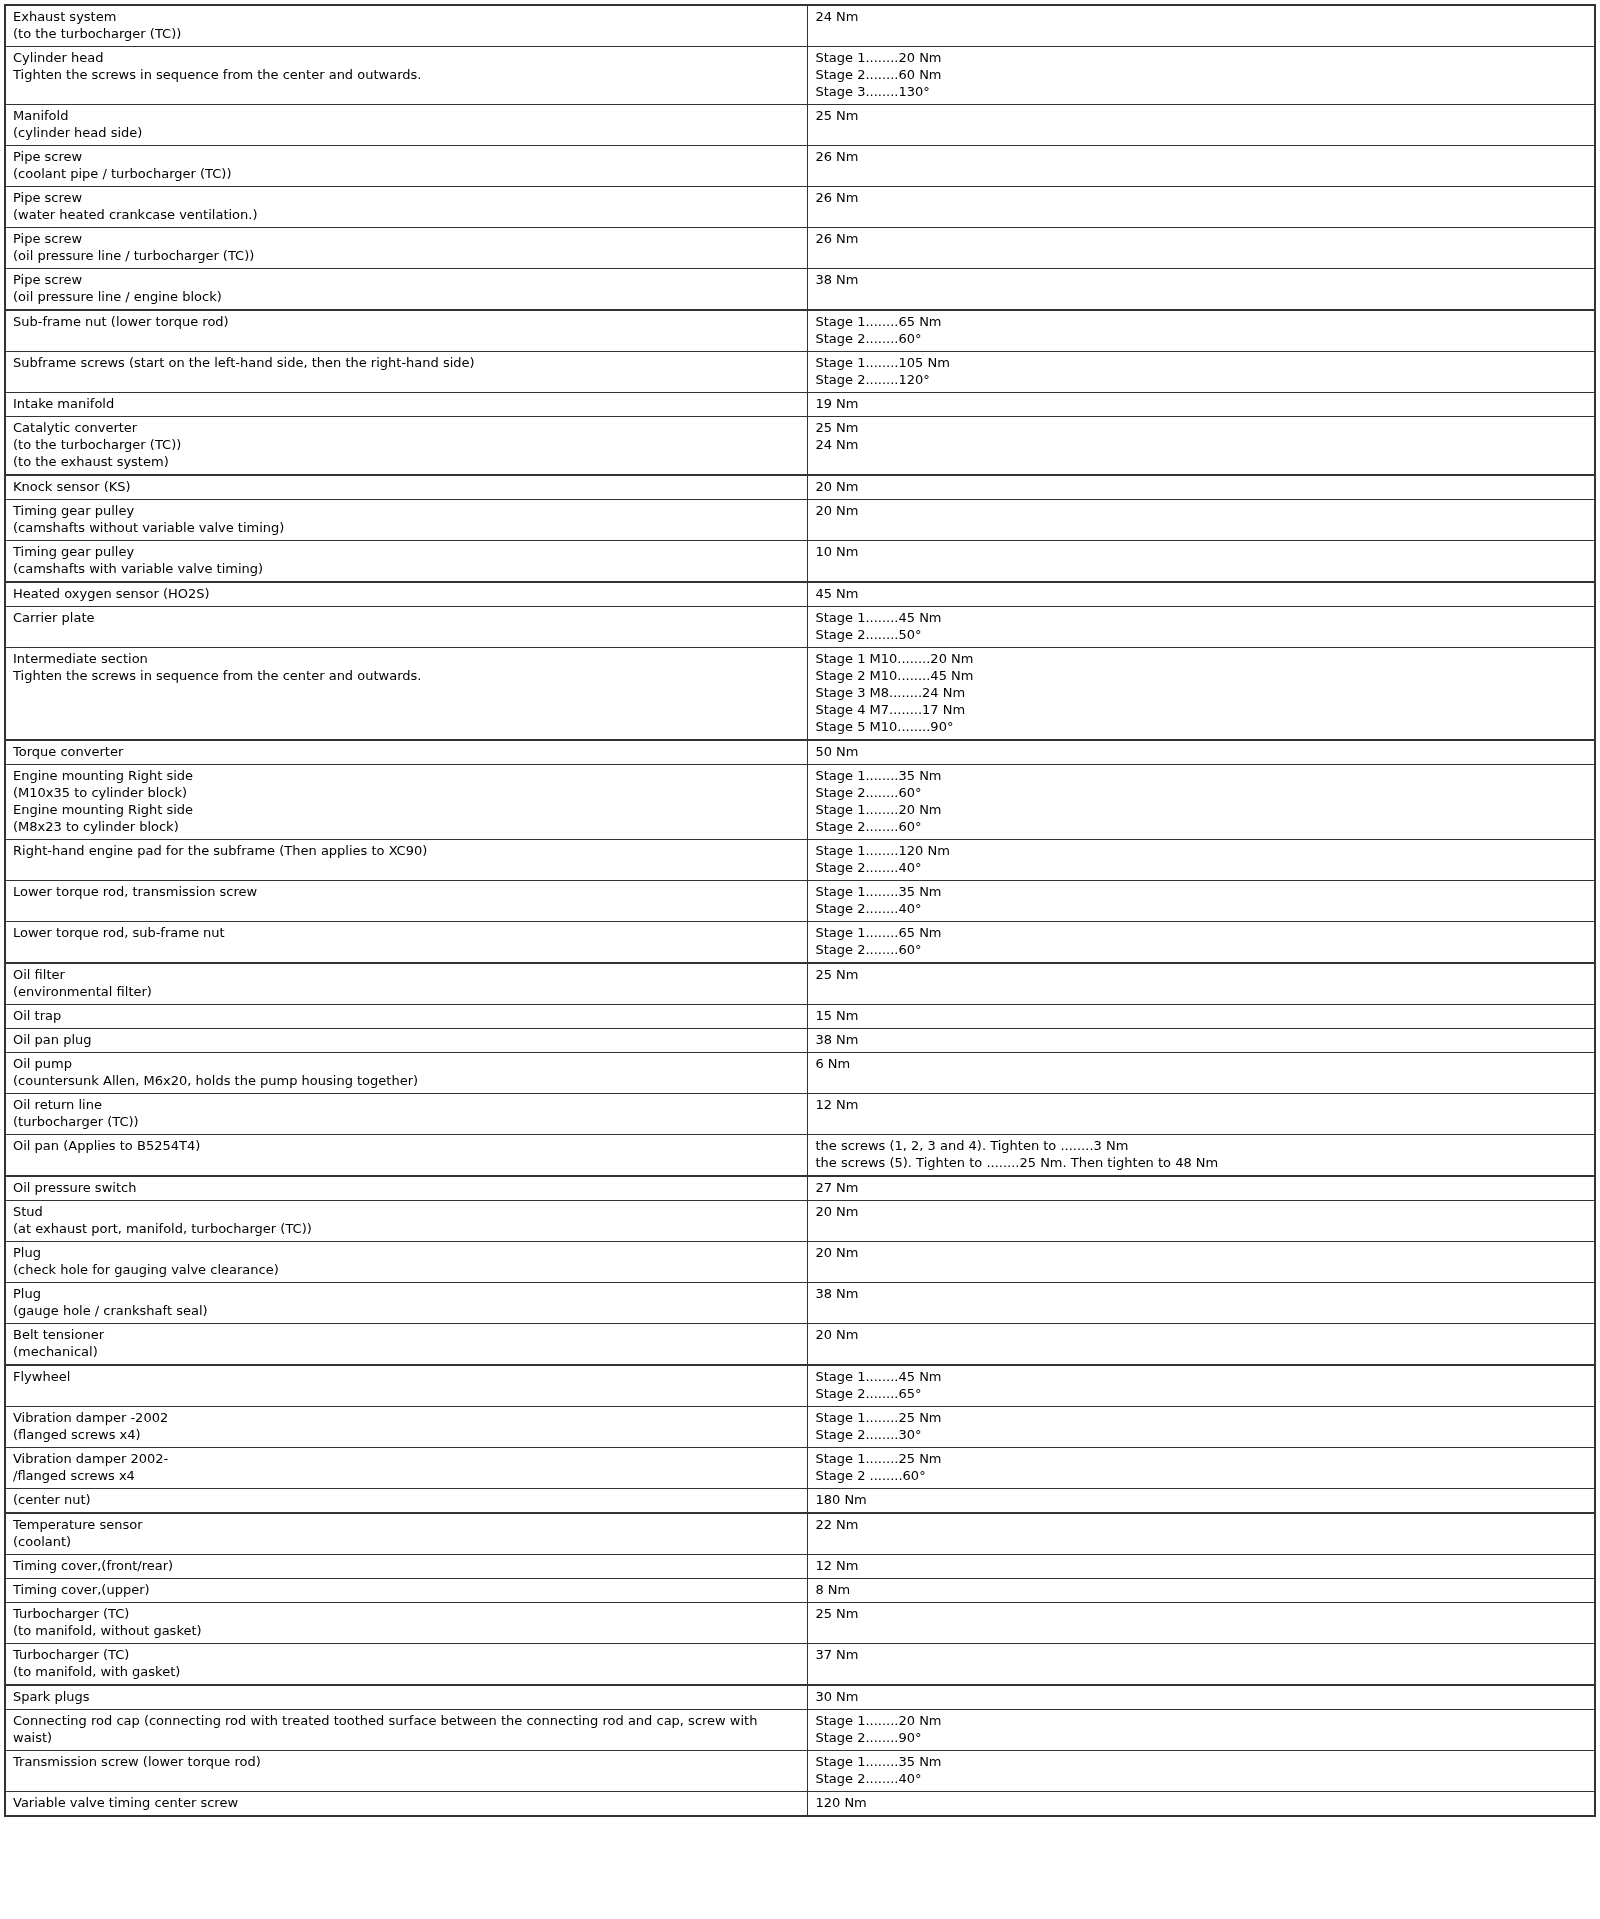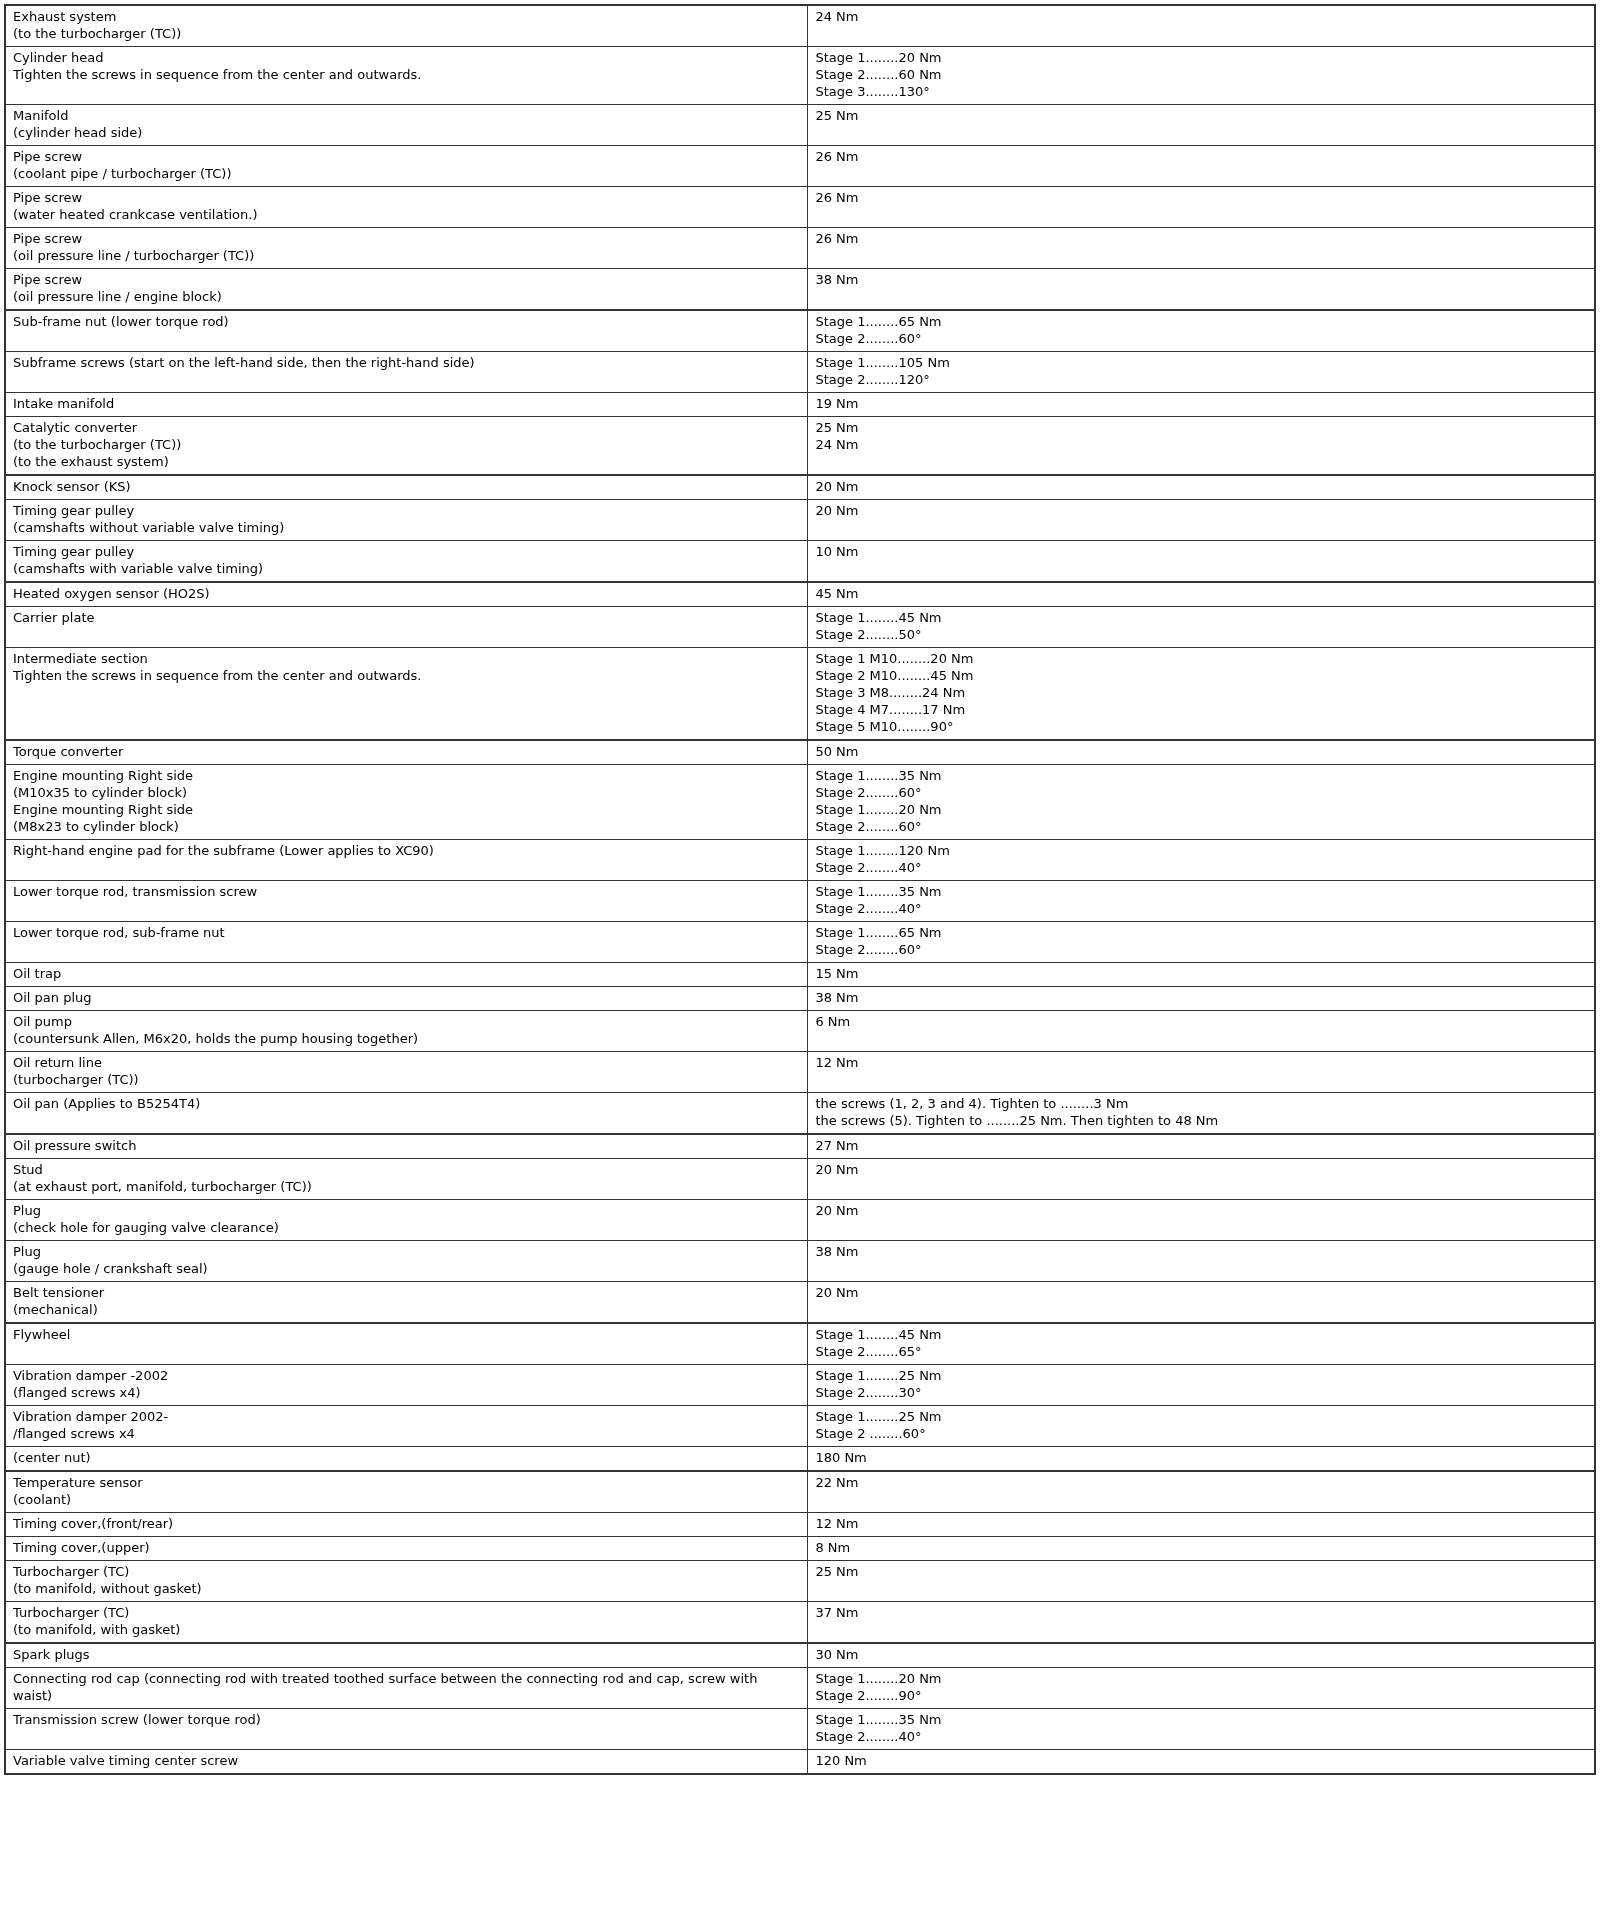--- a/index.html
+++ b/index.html
@@ -213,21 +213,21 @@
         </td>
         <td class="cell-right">
           <div>Stage 1........35 Nm</div>
           <div>Stage 2........60°</div>
           <div>Stage 1........20 Nm</div>
           <div>Stage 2........60°</div>
         </td>
       </tr>
       <tr>
         <td class="cell-left">
-          <div><span class="bold">Right-hand engine pad for the subframe</span><span> (Lower applies to XC90)</span></div>
+          <div><span class="bold">Right-hand engine pad for the subframe</span><span> (Then applies to XC90)</span></div>
         </td>
         <td class="cell-right">
           <div>Stage 1........120 Nm</div>
           <div>Stage 2........40°</div>
         </td>
       </tr>
       <tr>
         <td class="cell-left">
           <div><span class="bold">Lower torque rod, transmission screw</span></div>
         </td>
@@ -236,20 +236,29 @@
           <div>Stage 2........40°</div>
         </td>
       </tr>
       <tr>
         <td class="cell-left">
           <div><span class="bold">Lower torque rod, sub-frame nut</span></div>
         </td>
         <td class="cell-right">
           <div>Stage 1........65 Nm</div>
           <div>Stage 2........60°</div>
+        </td>
+      </tr>
+      <tr class="thick-top">
+        <td class="cell-left">
+          <div><span class="bold">Oil filter</span></div>
+          <div><span>(environmental filter)</span></div>
+        </td>
+        <td class="cell-right">
+          <div>25 Nm</div>
         </td>
       </tr>
       <tr>
         <td class="cell-left">
           <div><span class="bold">Oil trap</span></div>
         </td>
         <td class="cell-right">
           <div>15 Nm</div>
         </td>
       </tr>

